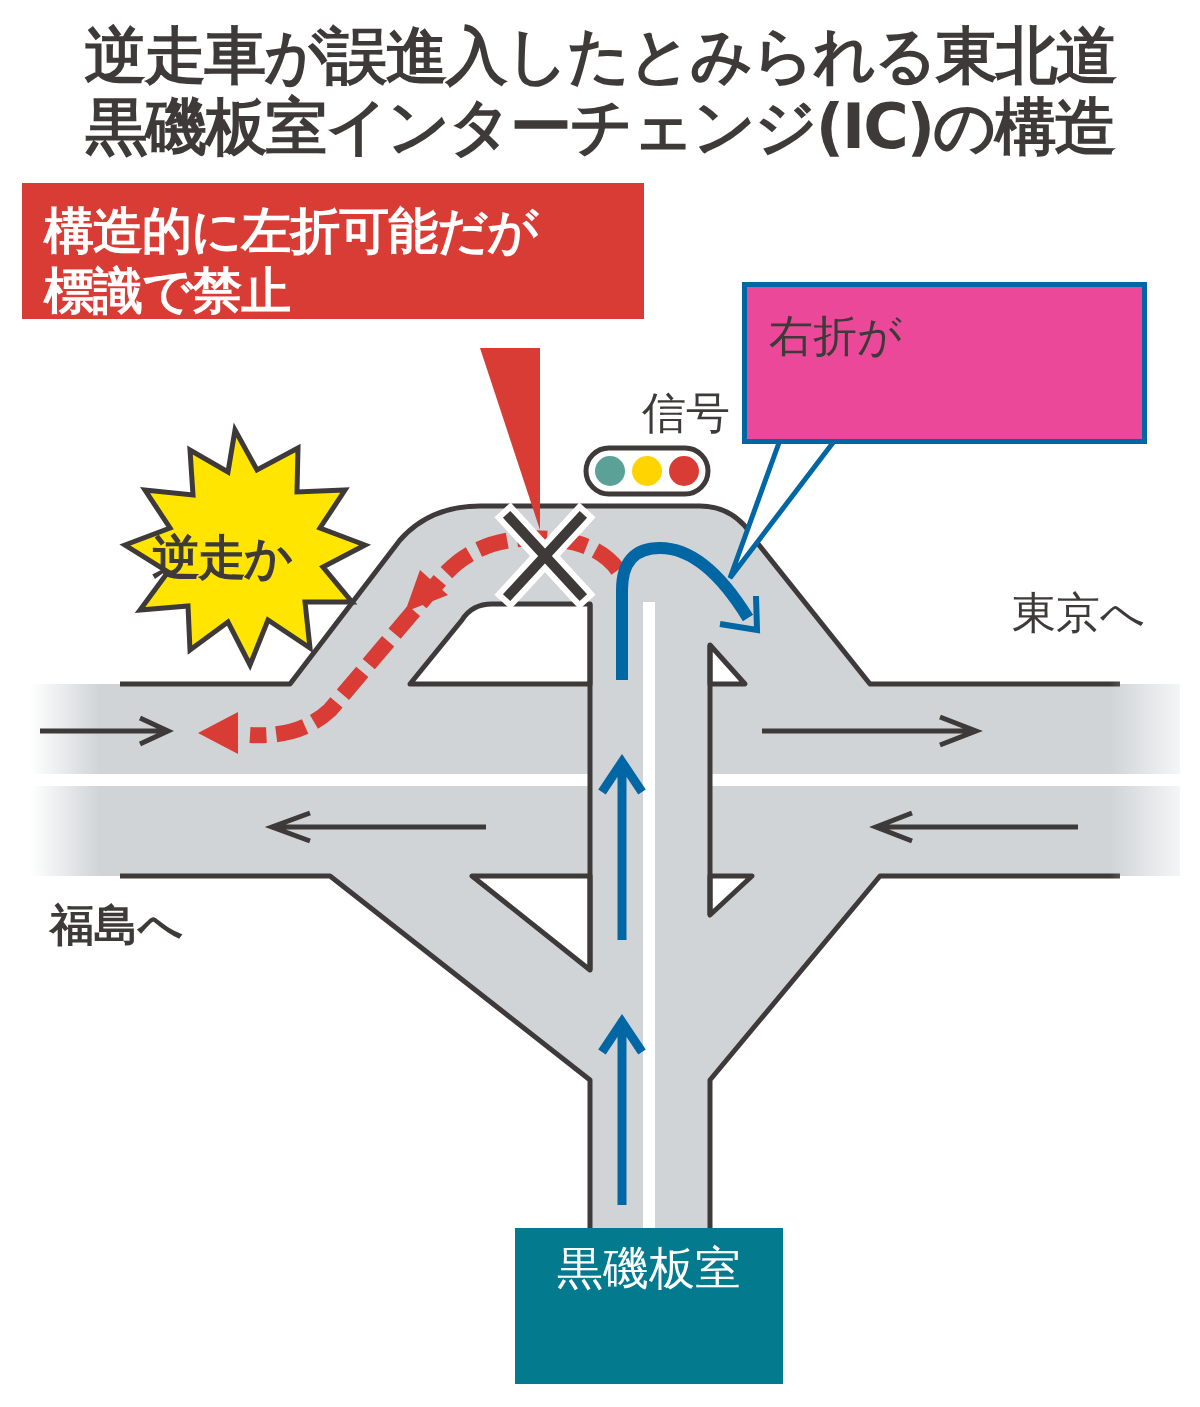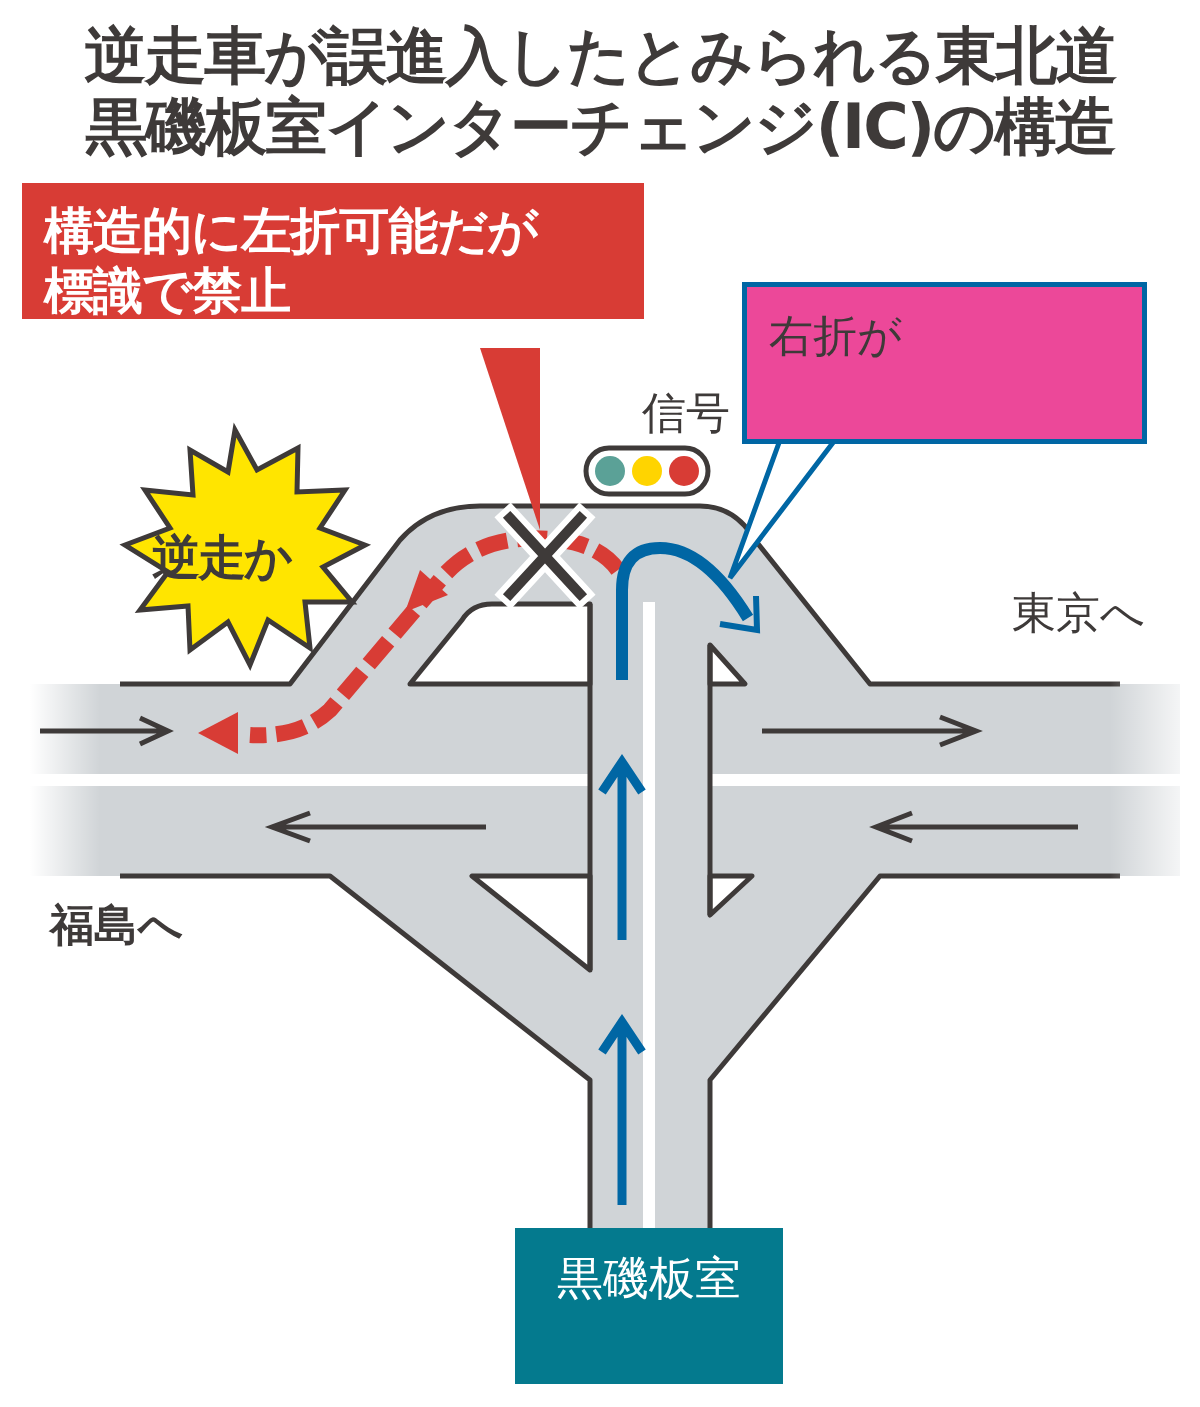--- a/index.html
+++ b/index.html
@@ -9,21 +9,21 @@
            font-weight: bold; font-size: 62px; line-height: 68px; color: #3e3a39; letter-spacing: -2px; }
   #title1 { top: 22px; }
   #title2 { top: 93px; }
   svg.map { position: absolute; left: 0; top: 0; }
   .label { position: absolute; font-size: 44px; line-height: 50px; color: #3e3a39; white-space: nowrap; }
   .redbox { position: absolute; left: 22px; top: 183px; width: 622px; height: 136px; background: #d83c35;
             color: #fff; font-weight: bold; font-size: 50px; line-height: 60px; padding: 18px 0 0 22px; box-sizing: border-box; letter-spacing: -1px; }
   .bluebox { position: absolute; left: 742px; top: 282px; width: 405px; height: 162px; border: 5px solid #0066a4;
              background: #ec4899; box-sizing: border-box; font-size: 44px; line-height: 54px; padding: 22px 0 0 22px; color: #3e3a39; }
   .tollbox { position: absolute; left: 515px; top: 1228px; width: 268px; height: 156px; background: #047a8e;
-             color: #fff; font-size: 46px; line-height: 56px; text-align: center; padding-top: 22px; box-sizing: border-box; }
+             color: #fff; font-size: 46px; line-height: 56px; text-align: center; padding-top: 12px; box-sizing: border-box; }
   .burst-text { position: absolute; left: 152px; top: 510px; font-weight: bold; font-size: 48px; color: #3e3a39; letter-spacing: -2px; margin-top: 16px; }
 </style>
 </head>
 <body>
 
 <div class="title" id="title1">逆走車が誤進入したとみられる東北道</div>
 <div class="title" id="title2">黒磯板室インターチェンジ(IC)の構造</div>
 
 <svg class="map" width="1200" height="1407" viewBox="0 0 1200 1407">
   <defs>

